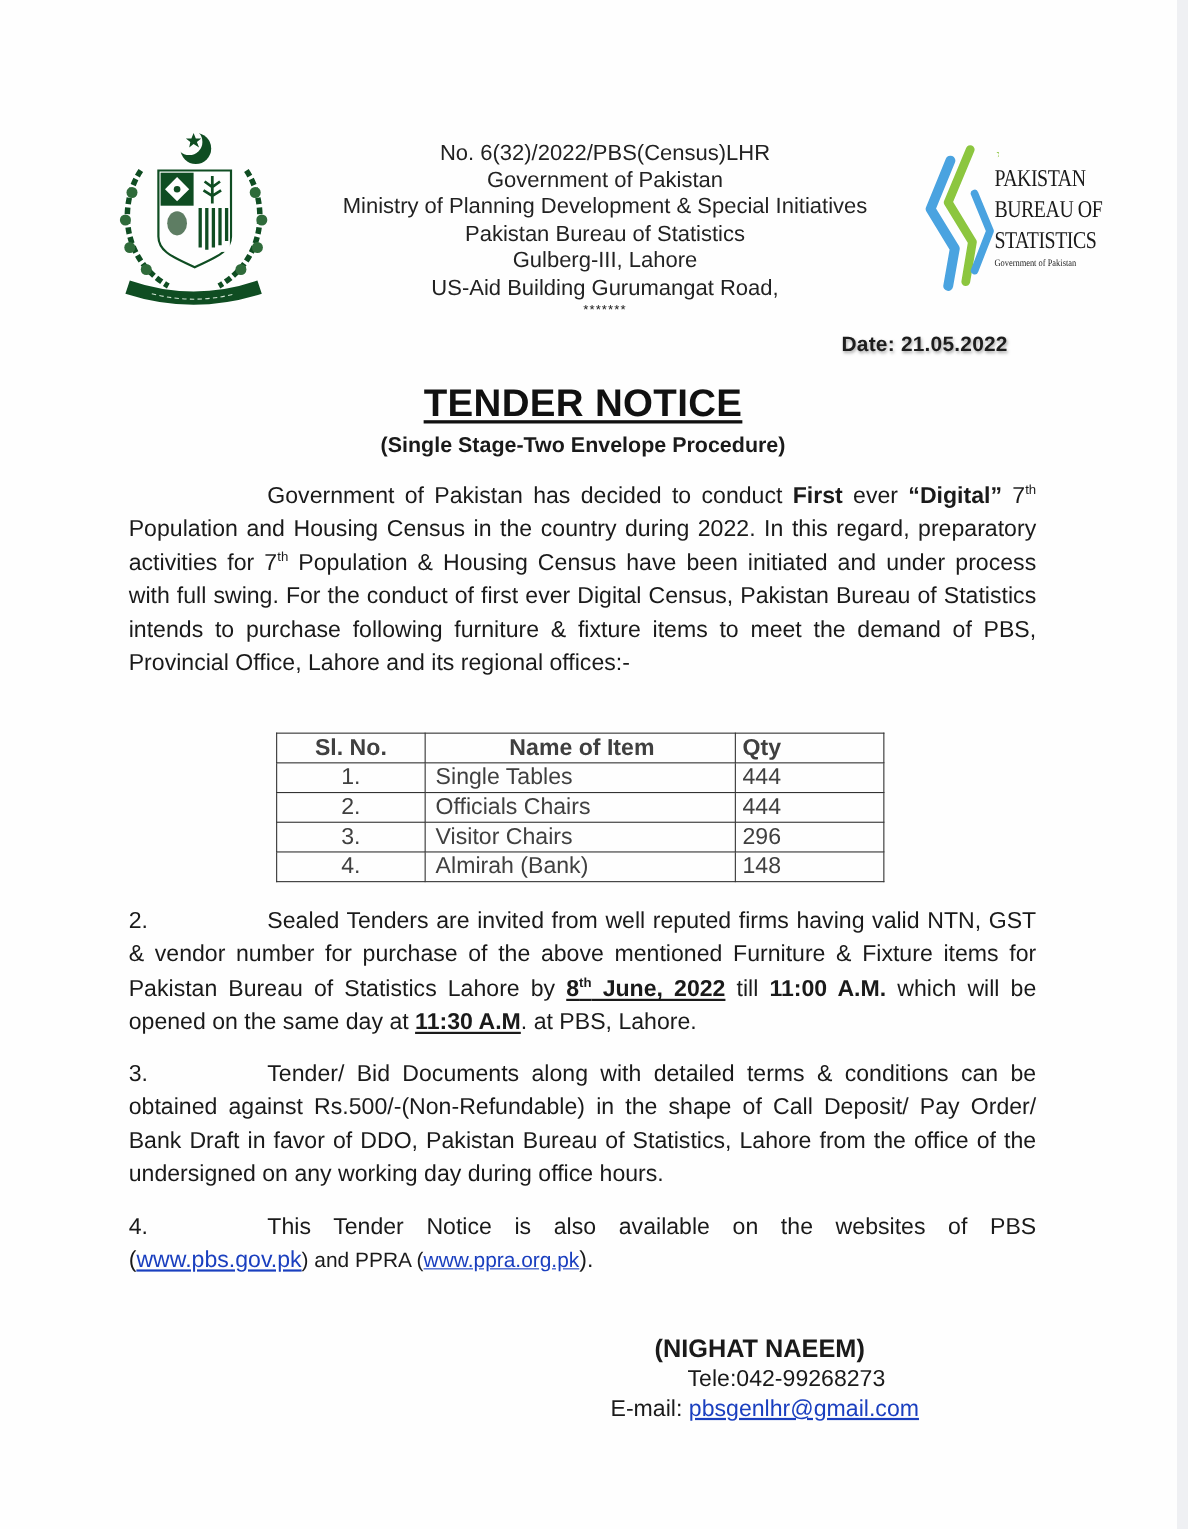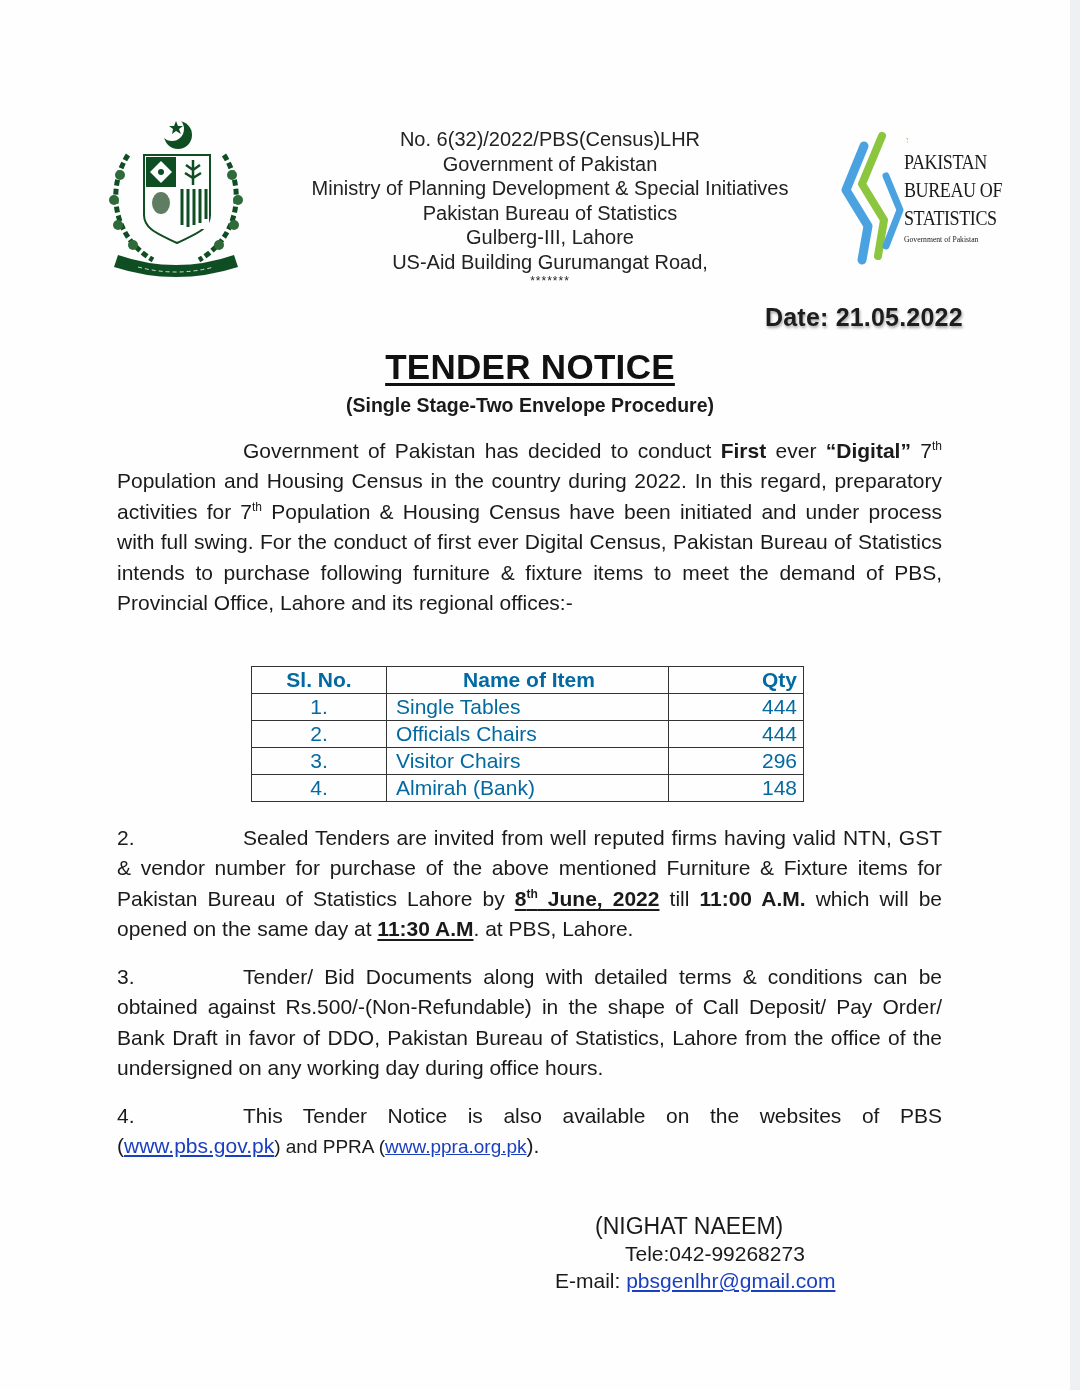--- a/index.html
+++ b/index.html
@@ -9,43 +9,43 @@
       font-family: "Liberation Sans", sans-serif; color: #111;
     }
     .right-strip { position: absolute; left: 1070px; top: 0; width: 10px; height: 1390px; background: #eff0f3; }
     .emblem { position: absolute; left: 98px; top: 115px; width: 156px; height: 165px; }
     .pbs-logo { position: absolute; left: 838px; top: 128px; width: 160px; height: 140px; }
     .pbs-logo .pbs-text { position: absolute; left: 66px; top: 20px; font-family: "Liberation Serif", serif; color: #1a1a1a; }
     .pbs-big { font-size: 22px; line-height: 28px; letter-spacing: -0.5px; transform: scaleX(0.82); transform-origin: left; white-space: nowrap; }
     .pbs-small { font-size: 9px; transform: scaleX(0.85); transform-origin: left; white-space: nowrap; margin-top: 2px; }
     .header-block { position: absolute; left: 280px; top: 127px; width: 540px; text-align: center; font-size: 20px; line-height: 24.5px; color: #222; }
     .header-block .stars { font-size: 12px; line-height: 14px; letter-spacing: 1px; }
-    .date { position: absolute; left: 765px; top: 303px; font-size: 25px; font-weight: bold; color: #1d1d1d; text-shadow: 1px 2px 3px rgba(0,0,0,0.35); letter-spacing: 0.2px; }
+    .date { position: absolute; left: 765px; top: 303px; font-size: 19px; font-weight: bold; color: #1d1d1d; text-shadow: 1px 2px 3px rgba(0,0,0,0.35); letter-spacing: 0.2px; }
     .title { position: absolute; left: 0; width: 1060px; top: 347px; text-align: center; }
     .title .t { font-size: 35px; font-weight: bold; text-decoration: underline; text-underline-offset: 4px; text-decoration-thickness: 3px; letter-spacing: 0.3px; }
     .subtitle { position: absolute; left: 0; width: 1060px; top: 394px; text-align: center; font-size: 19.5px; font-weight: bold; color: #1a1a1a; }
     .para { position: absolute; left: 117px; width: 825px; font-size: 21px; line-height: 30.4px; text-align: justify; color: #1a1a1a; }
     .para sup { font-size: 12px; line-height: 0; vertical-align: 8px; }
     .num-indent { display: inline-block; width: 126px; }
     .p1 { top: 436px; }
     .p1 .first-line { text-indent: 126px; }
     .p2 { top: 823px; }
     .p3 { top: 962px; }
     .p4 { top: 1101px; }
     .u { text-decoration: underline; text-decoration-thickness: 2px; text-underline-offset: 3px; }
     a.link { color: #1a3fbf; text-decoration: underline; }
     .p4 .small { font-size: 19px; }
-    table.items { position: absolute; left: 251px; top: 666px; border-collapse: collapse; font-size: 21px; color: #0369a1; }
+    table.items { position: absolute; left: 251px; top: 666px; border-collapse: collapse; font-size: 21px; color: #404040; }
     table.items td, table.items th { border: 1.5px solid #333; padding: 0 6px; height: 26px; line-height: 24px; }
     table.items th { font-weight: bold; text-align: center; }
     table.items .c1 { width: 122px; text-align: center; }
     table.items .c2 { width: 266px; text-align: left; padding-left: 9px; margin-left: 29px; }
-    table.items .c3 { width: 122px; text-align: right; }
+    table.items .c3 { width: 122px; text-align: left; }
     .sig { position: absolute; left: 540px; top: 1213px; width: 340px; font-size: 21px; line-height: 27px; color: #1a1a1a; }
-    .sig .name { font-weight: normal; font-size: 23px; padding-left: 55px; }
+    .sig .name { font-weight: bold; font-size: 23px; padding-left: 55px; }
     .sig .desig { padding-left: 8px; }
     .sig .tele { padding-left: 85px; }
     .sig .email { padding-left: 15px; }
   </style>
 </head>
 <body>
 
 <div class="right-strip"></div>
 
 <div class="emblem">

